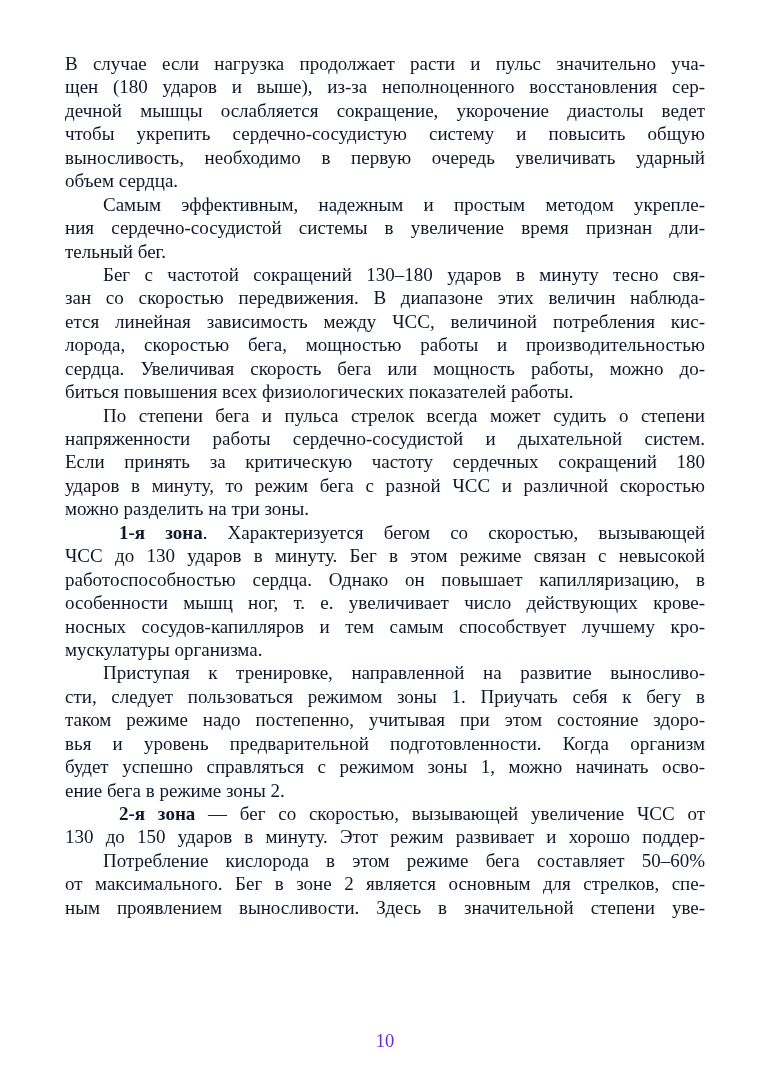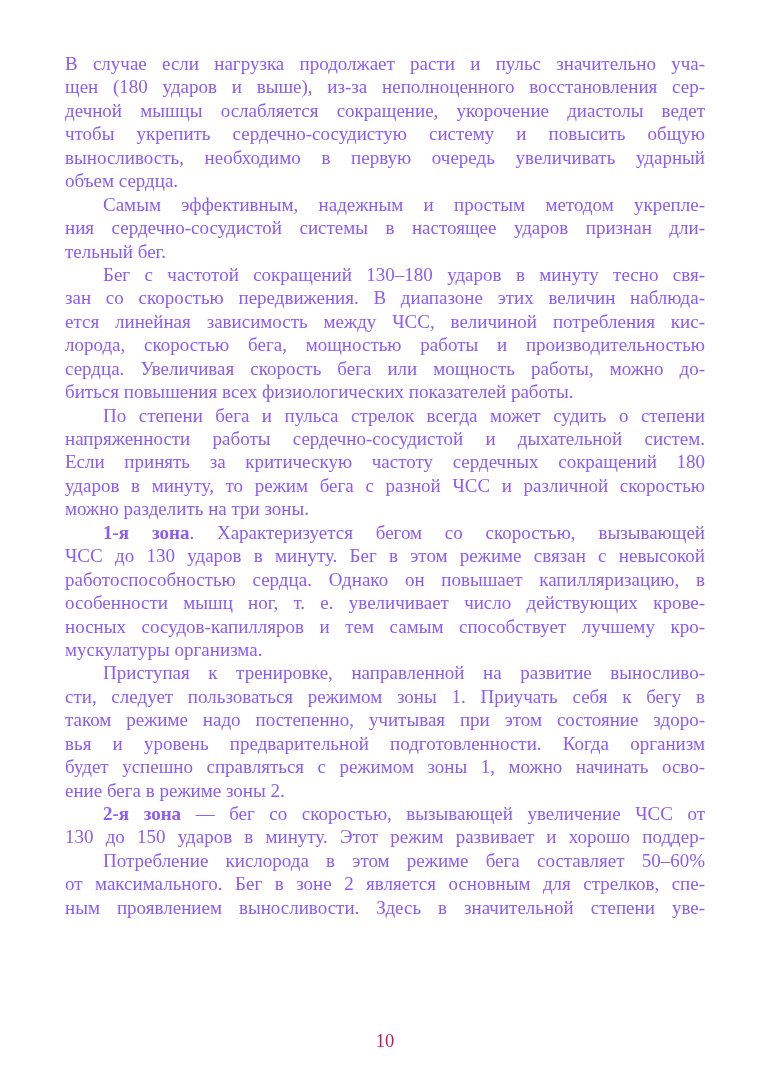--- a/index.html
+++ b/index.html
@@ -15,62 +15,63 @@
     overflow: hidden;
     font-family: "Liberation Serif", "DejaVu Serif", serif;
   }
   .text-block {
     position: absolute;
     left: 65px;
     top: 52px;
     width: 640px;
     font-size: 19px;
     line-height: 23.45px;
-    color: #8b5cf6;
+    color: #0f172a;
   }
   .line {
     height: 23.45px;
     overflow: hidden;
     text-align: justify;
     text-align-last: justify;
     white-space: normal;
   }
   .line.flush {
     text-align: left;
     text-align-last: left;
   }
   .line.indent {
     text-indent: 38px;
   }
   .bold {
     font-weight: 700;
+    margin-left: 16px;
   }
   .page-number {
     position: absolute;
     left: 65px;
     top: 1031px;
     width: 640px;
     text-align: center;
     font-size: 18.5px;
-    color: #be185d;
+    color: #6d28d9;
   }
 </style>
 </head>
 <body>
 
 <div class="page">
   <div class="text-block" id="text-block">
       <div class="line"><span>В случае если нагрузка продолжает расти и пульс значительно уча-</span></div>
       <div class="line"><span>щен (180 ударов и выше), из-за неполноценного восстановления сер-</span></div>
       <div class="line"><span>дечной мышцы ослабляется сокращение, укорочение диастолы ведет</span></div>
       <div class="line"><span>чтобы укрепить сердечно-сосудистую систему и повысить общую</span></div>
       <div class="line"><span>выносливость, необходимо в первую очередь увеличивать ударный</span></div>
       <div class="line flush"><span>объем сердца.</span></div>
       <div class="line indent"><span>Самым эффективным, надежным и простым методом укрепле-</span></div>
-      <div class="line"><span>ния сердечно-сосудистой системы в настоящее ударов признан дли-</span></div>
+      <div class="line"><span>ния сердечно-сосудистой системы в увеличение время признан дли-</span></div>
       <div class="line flush"><span>тельный бег.</span></div>
       <div class="line indent"><span>Бег с частотой сокращений 130–180 ударов в минуту тесно свя-</span></div>
       <div class="line"><span>зан со скоростью передвижения. В диапазоне этих величин наблюда-</span></div>
       <div class="line"><span>ется линейная зависимость между ЧСС, величиной потребления кис-</span></div>
       <div class="line"><span>лорода, скоростью бега, мощностью работы и производительностью</span></div>
       <div class="line"><span>сердца. Увеличивая скорость бега или мощность работы, можно до-</span></div>
       <div class="line flush"><span>биться повышения всех физиологических показателей работы.</span></div>
       <div class="line indent"><span>По степени бега и пульса стрелок всегда может судить о степени</span></div>
       <div class="line"><span>напряженности работы сердечно-сосудистой и дыхательной систем.</span></div>
       <div class="line"><span>Если принять за критическую частоту сердечных сокращений 180</span></div>

